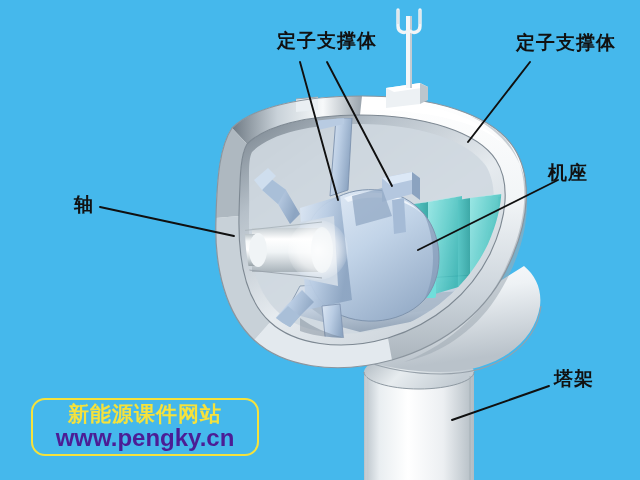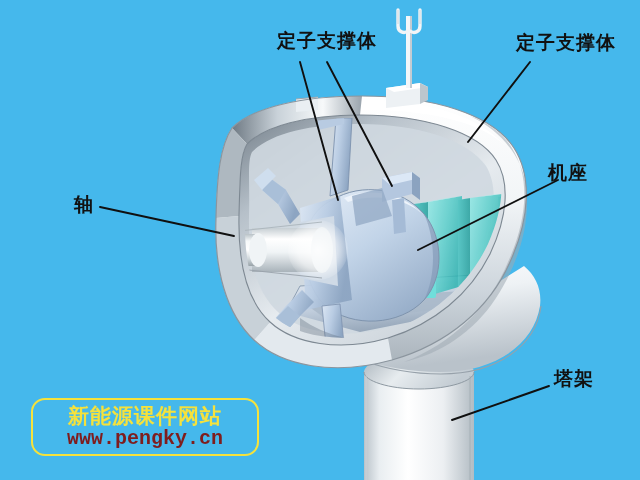--- a/index.html
+++ b/index.html
@@ -51,26 +51,26 @@
   }
   #badge .cn {
     color:#f5e23c;
     font-size:21px;
     font-weight:700;
     letter-spacing:1px;
     line-height:1.05;
     font-family:"DejaVu Sans", sans-serif;
   }
   #badge .url {
-    color:#7f1d1d;
-    font-size:20px;
+    color:#4c1d95;
+    font-size:24px;
     font-weight:700;
     letter-spacing:0px;
     line-height:1.05;
-    font-family:Liberation Mono, monospace;
+    font-family:Liberation Sans, sans-serif;
   }
 
   
   #bigmark {
     position:absolute;
     left:205px; top:188px;
     width:400px; height:110px;
     color:rgba(215,255,225,0.30);
     font-size:104px;
     font-weight:700;

